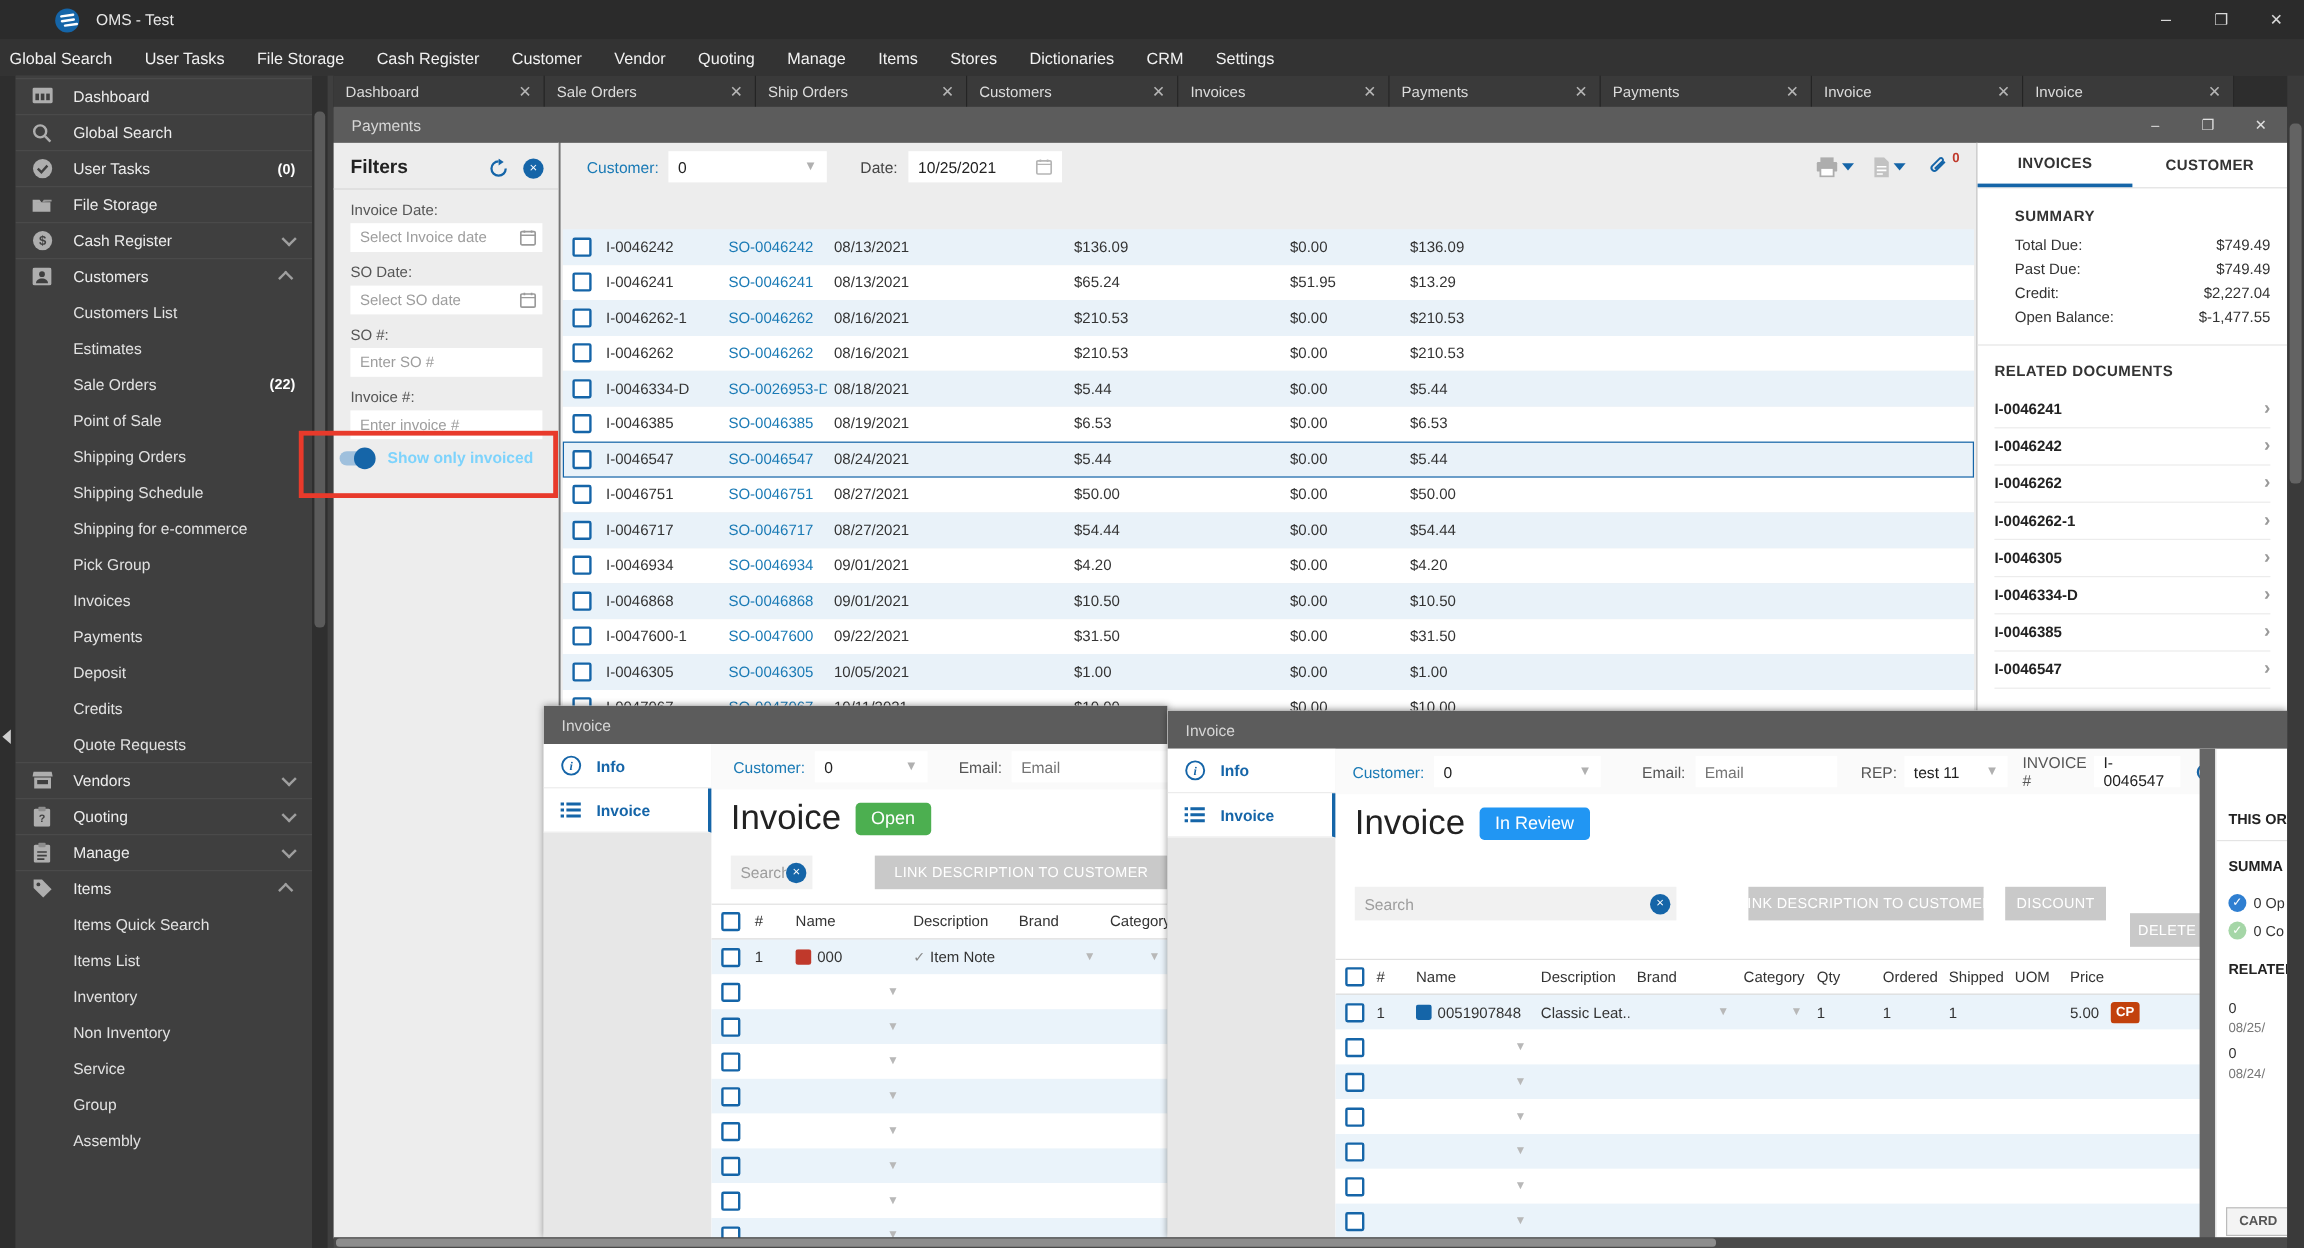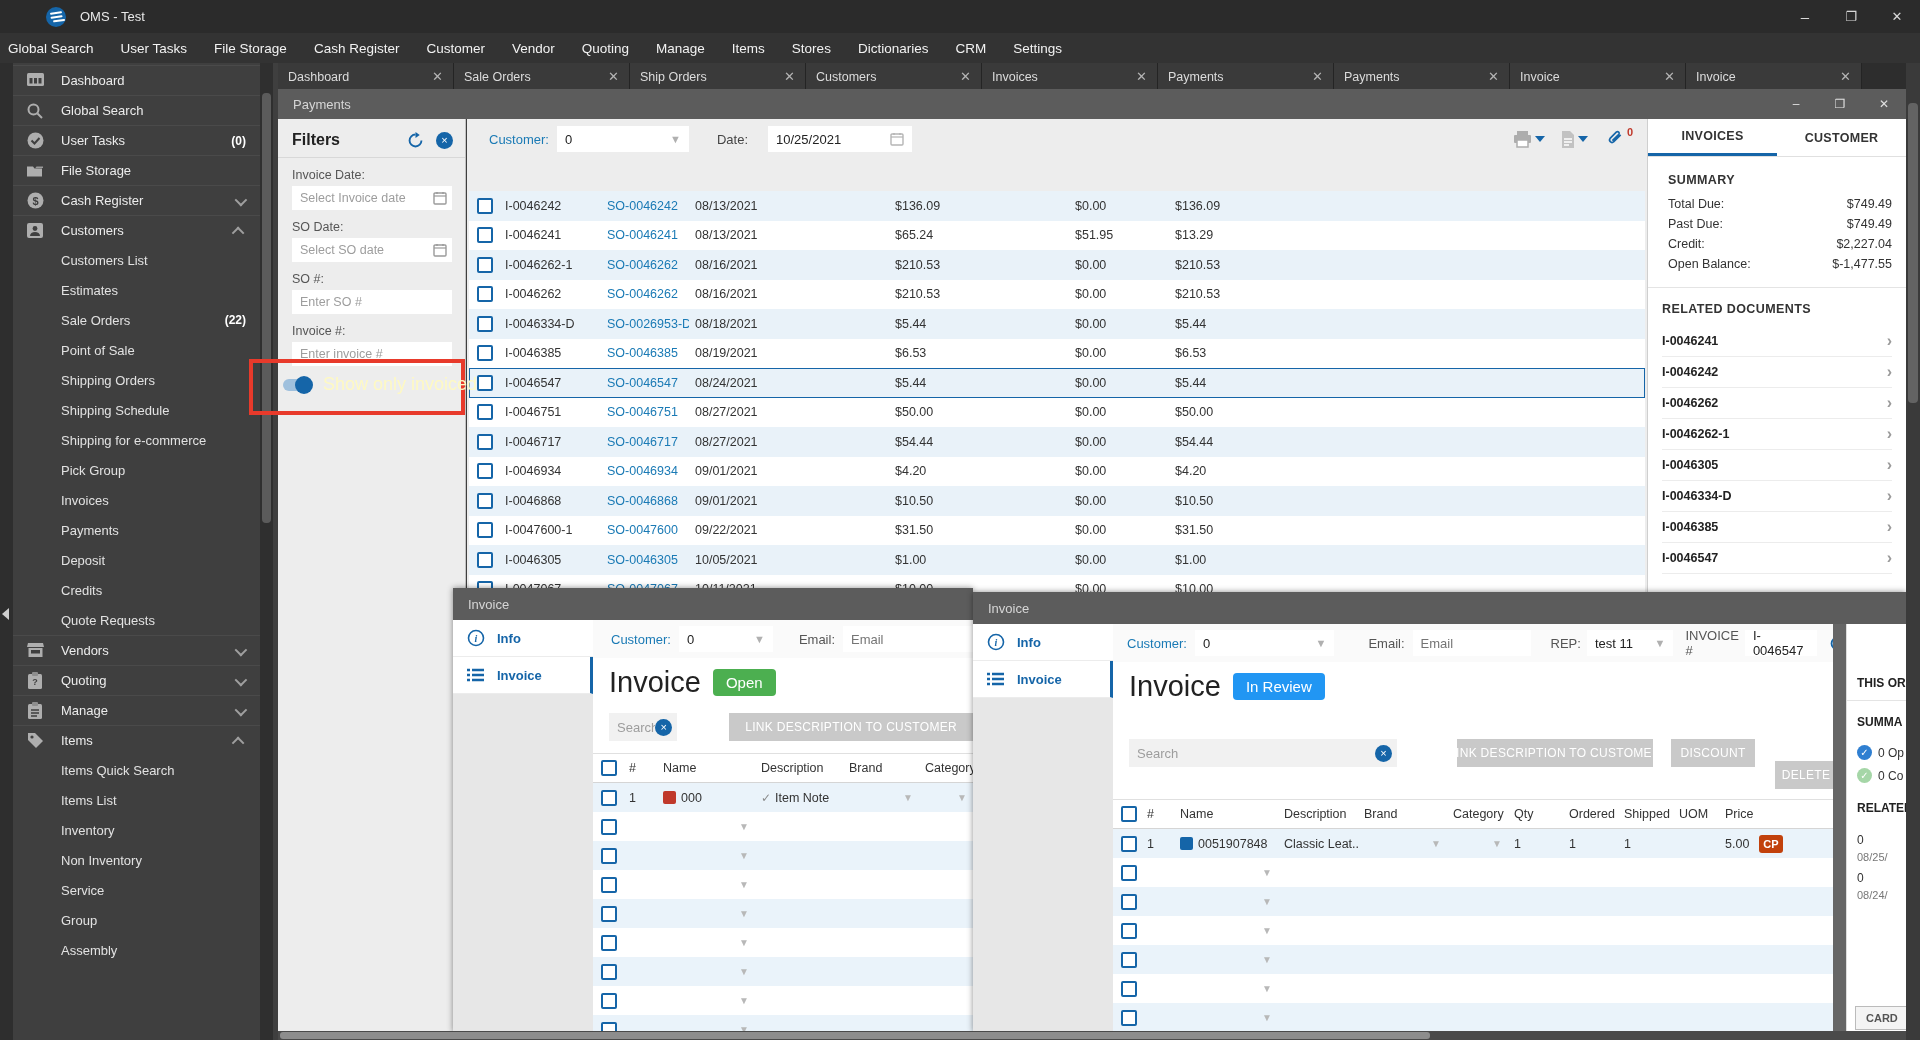--- a/index.html
+++ b/index.html
@@ -55,52 +55,52 @@
   #filters-head { display:flex; align-items:center; padding:12px 12px 8px 14px; border-bottom:1px solid #d8d8d8; }
   #filters-title { font-size:16px; font-weight:bold; color:#222; flex:1; }
   .f-label { font-size:12.5px; color:#555; padding:10px 0 4px 14px; }
   .f-input { width:160px; height:24px; margin-left:14px; background:#fff; border:none; font-size:12.5px; color:#333; padding:0 22px 0 8px; font-family:"Liberation Sans",sans-serif; }
   .f-input::placeholder { color:#9d9d9d; }
   .f-field { position:relative; }
   .cal-icon { position:absolute; right:18px; top:5px; }
   #toggle-row { position:absolute; left:283px; top:374px; display:flex; align-items:center; z-index:9; }
   #toggle-pill { width:28px; height:12px; background:#9fc0dd; border-radius:7px; position:relative; }
   #toggle-knob { position:absolute; right:-2px; top:-3px; width:18px; height:18px; border-radius:50%; background:#1565a8; }
-  #toggle-label { font-size:18px; color:#fef9c3; margin-left:12px; font-weight:normal; }
+  #toggle-label { font-size:13px; color:#7dd3fc; margin-left:12px; font-weight:bold; }
   #red-box { position:absolute; left:249px; top:359px; width:216px; height:56px; border:4px solid #e83a2b; z-index:8; }
 
   #pay-main { position:absolute; left:467px; top:119px; width:1180px; height:913px; background:#ededed; }
   #pay-toolbar { position:absolute; left:0; top:0; width:100%; height:40px; display:flex; align-items:center; }
   .tb-label-blue { color:#1a7ab5; font-size:13px; }
   .tb-label { color:#444; font-size:13px; }
   .dd-box { background:#fff; height:26px; display:flex; align-items:center; padding:0 8px; font-size:13px; color:#222; }
   .dd-box .dd-arrow { margin-left:auto; color:#b0b0b0; font-size:11px; }
   #cust-dd { width:132px; margin-left:8px; }
-  #date-box { width:144px; margin-left:20px; position:relative; }
+  #date-box { width:128px; margin-left:9px; position:relative; }
   #pay-icons { margin-left:auto; display:flex; align-items:center; gap:16px; margin-right:14px; }
   .icon-drop { display:flex; align-items:center; gap:3px; }
   .blue-tri { width:0; height:0; border-left:5px solid transparent; border-right:5px solid transparent; border-top:6px solid #1565a8; }
   #attach-count { color:#c0392b; font-size:11px; font-weight:bold; position:relative; top:-7px; }
 
   .p-grid { display:grid; grid-template-columns:30px 102px 88px 100px 100px 180px 100px 104px 102px 102px 1fr; align-items:center; }
   #pay-table-head { position:absolute; left:2px; top:41px; width:1176px; height:31px; background:#fff; border-bottom:1px solid #d5d5d5; }
   .pth-cell { font-size:12.5px; color:#333; padding-left:6px; white-space:nowrap; }
   #pay-rows { position:absolute; left:2px; top:72px; width:1176px; }
   .p-row { height:29.5px; background:#fff; }
   .p-row.alt { background:#e9f2f9; }
   .p-row.selected { outline:1px solid #1565a8; outline-offset:-1px; }
   .p-cell { font-size:12.5px; color:#333; padding-left:6px; white-space:nowrap; overflow:hidden; }
   .p-cell.link { color:#1a7ab5; }
   .cb { width:16px; height:16px; border:2px solid #1565a8; border-radius:2px; background:#fff; margin-left:8px; }
 
   #pay-side { position:absolute; left:1647px; top:119px; width:259px; height:913px; background:#fff; border-left:1px solid #cfcfcf; }
   #side-tabs { display:flex; height:38px; border-bottom:1px solid #e0e0e0; }
   .side-tab { flex:1; display:flex; align-items:center; justify-content:center; font-size:12.5px; color:#333; font-weight:bold; letter-spacing:.3px; }
   .side-tab.active { border-bottom:3px solid #1565a8; }
-  #summary-block { padding:16px 14px 10px 20px; border-bottom:1px solid #e4e4e4; }
+  #summary-block { padding:16px 14px 10px 31px; border-bottom:1px solid #e4e4e4; }
   .sec-head { font-size:12.5px; font-weight:bold; color:#333; letter-spacing:.4px; margin-bottom:10px; }
   .sum-row { display:flex; font-size:12.5px; color:#333; margin-bottom:6px; }
   .sum-row .sv { margin-left:auto; }
   #related-block { padding:14px 14px 0 14px; }
   .rel-item { display:flex; align-items:center; height:31px; border-bottom:1px solid #ececec; font-size:12.5px; font-weight:bold; color:#222; }
   .rel-item .rel-chev { margin-left:auto; color:#9a9a9a; font-size:16px; }
 
   
   .inv-win { position:absolute; background:#fff; overflow:hidden; box-shadow:0 0 6px rgba(0,0,0,.45); }
   #inv1 { left:453px; top:588px; width:520px; height:444px; z-index:5; }

